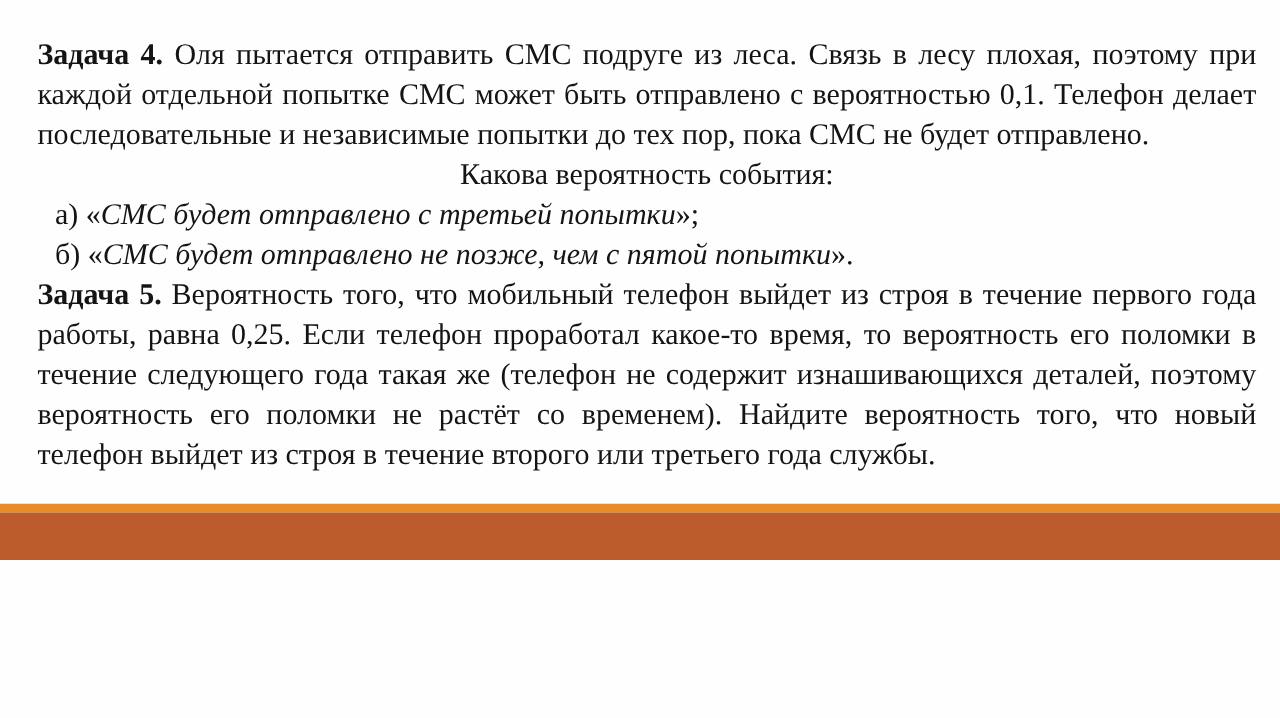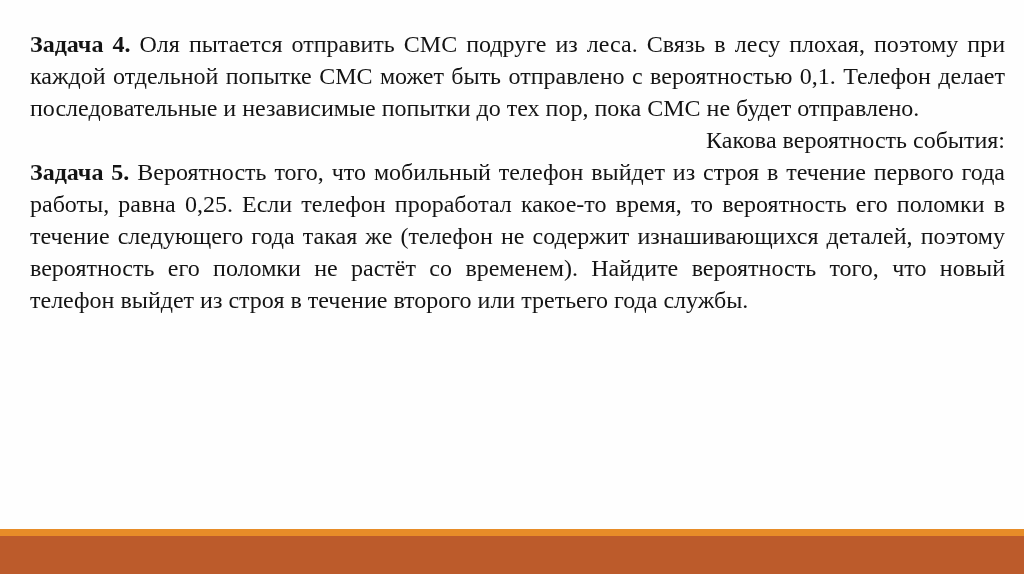--- a/index.html
+++ b/index.html
@@ -11,40 +11,40 @@
   *{margin:0;padding:0;box-sizing:border-box;}
   html,body{width:1024px;height:574px;overflow:hidden;}
   body{
     background:var(--bg);
     font-family:"Liberation Serif","DejaVu Serif",serif;
     color:var(--text);
   }
   .slide{
     position:relative;
     width:1024px;
-    height:574px;
+    height:448px;
     background:var(--bg);
     overflow:hidden;
   }
   .content{
     position:absolute;
     top:28px;
     left:30px;
     right:19px;
     font-size:24px;
     line-height:32px;
   }
   .para{
     text-align:justify;
   }
   .label{
     font-weight:bold;
   }
   .question{
-    text-align:right;
+    text-align:center;
   }
   .item{
     margin-left:14px;
     text-align:left;
   }
   .item em{
     font-style:italic;
   }
   .task5{
   }
@@ -66,21 +66,23 @@
 </head>
 <body>
 
 <div class="slide">
   <div class="content">
 
     <p class="para"><b class="label">Задача 4.</b> <span>Оля пытается отправить СМС подруге из леса. Связь в лесу плохая, поэтому при каждой отдельной попытке СМС может быть отправлено с вероятностью 0,1. Телефон делает последовательные и независимые попытки до тех пор, пока СМС не будет отправлено.</span></p>
 
     <div class="question">Какова вероятность события:</div>
 
+    <div class="item"><span>а) «</span><em>СМС будет отправлено с третьей попытки</em><span>»;</span></div>
 
+    <div class="item"><span>б) «</span><em>СМС будет отправлено не позже, чем с пятой попытки</em><span>».</span></div>
 
     <p class="para task5"><b class="label">Задача 5.</b> <span>Вероятность того, что мобильный телефон выйдет из строя в течение первого года работы, равна 0,25. Если телефон проработал какое-то время, то вероятность его поломки в течение следующего года такая же (телефон не содержит изнашивающихся деталей, поэтому вероятность его поломки не растёт со временем). Найдите вероятность того, что новый телефон выйдет из строя в течение второго или третьего года службы.</span></p>
 
   </div>
 
   <div class="footer">
     <div class="stripe"></div>
     <div class="bar"></div>
   </div>
 </div>

